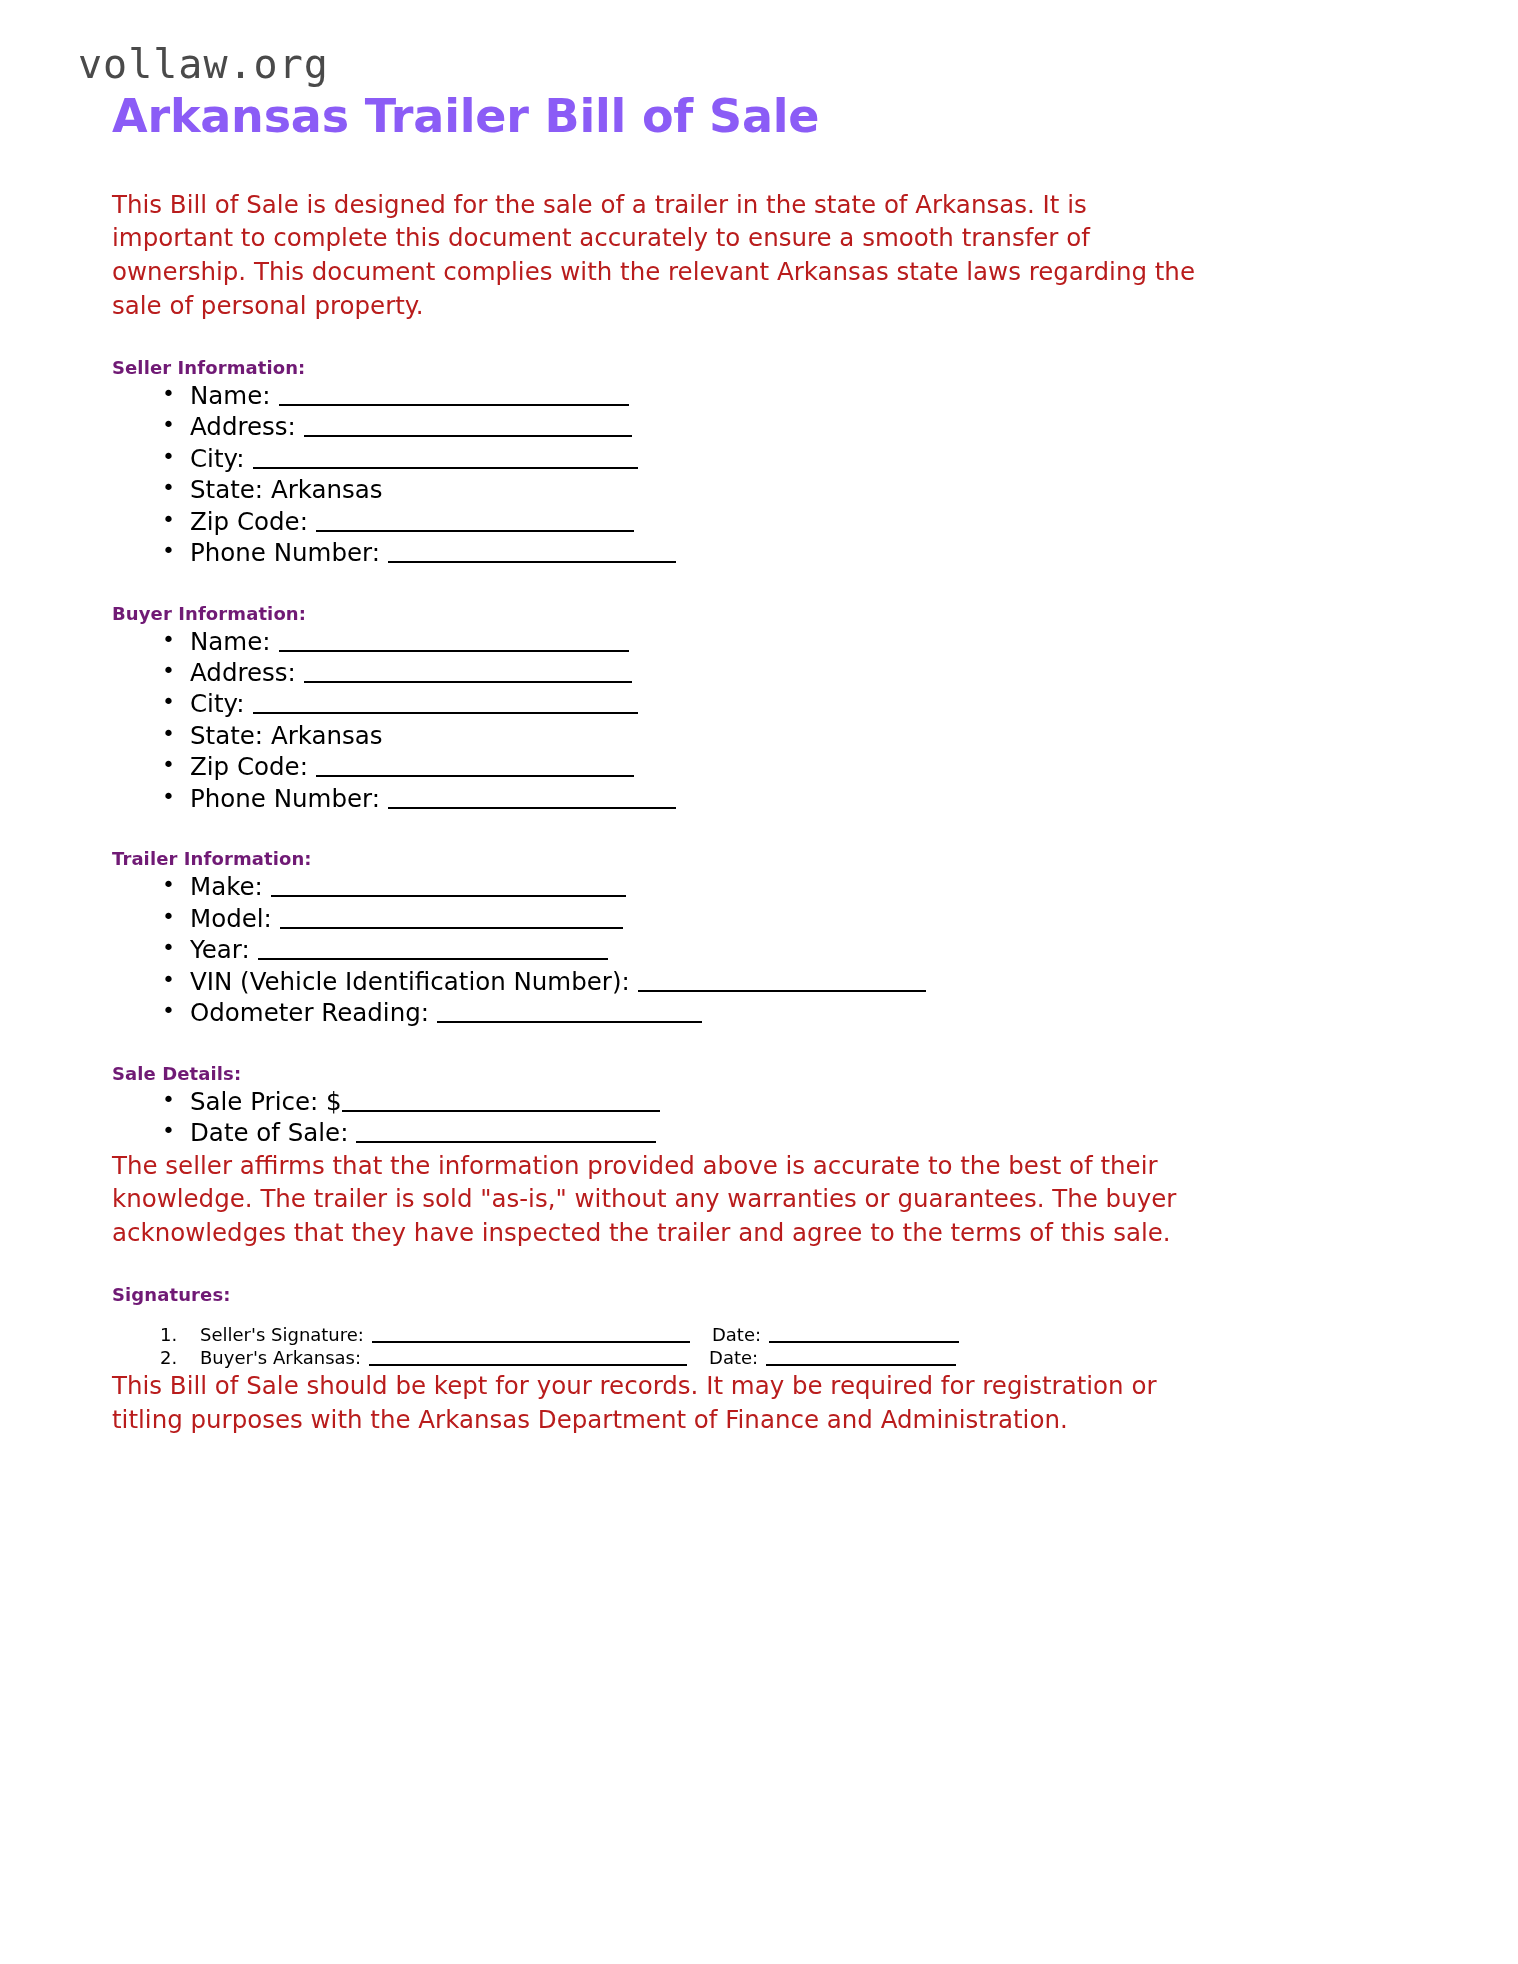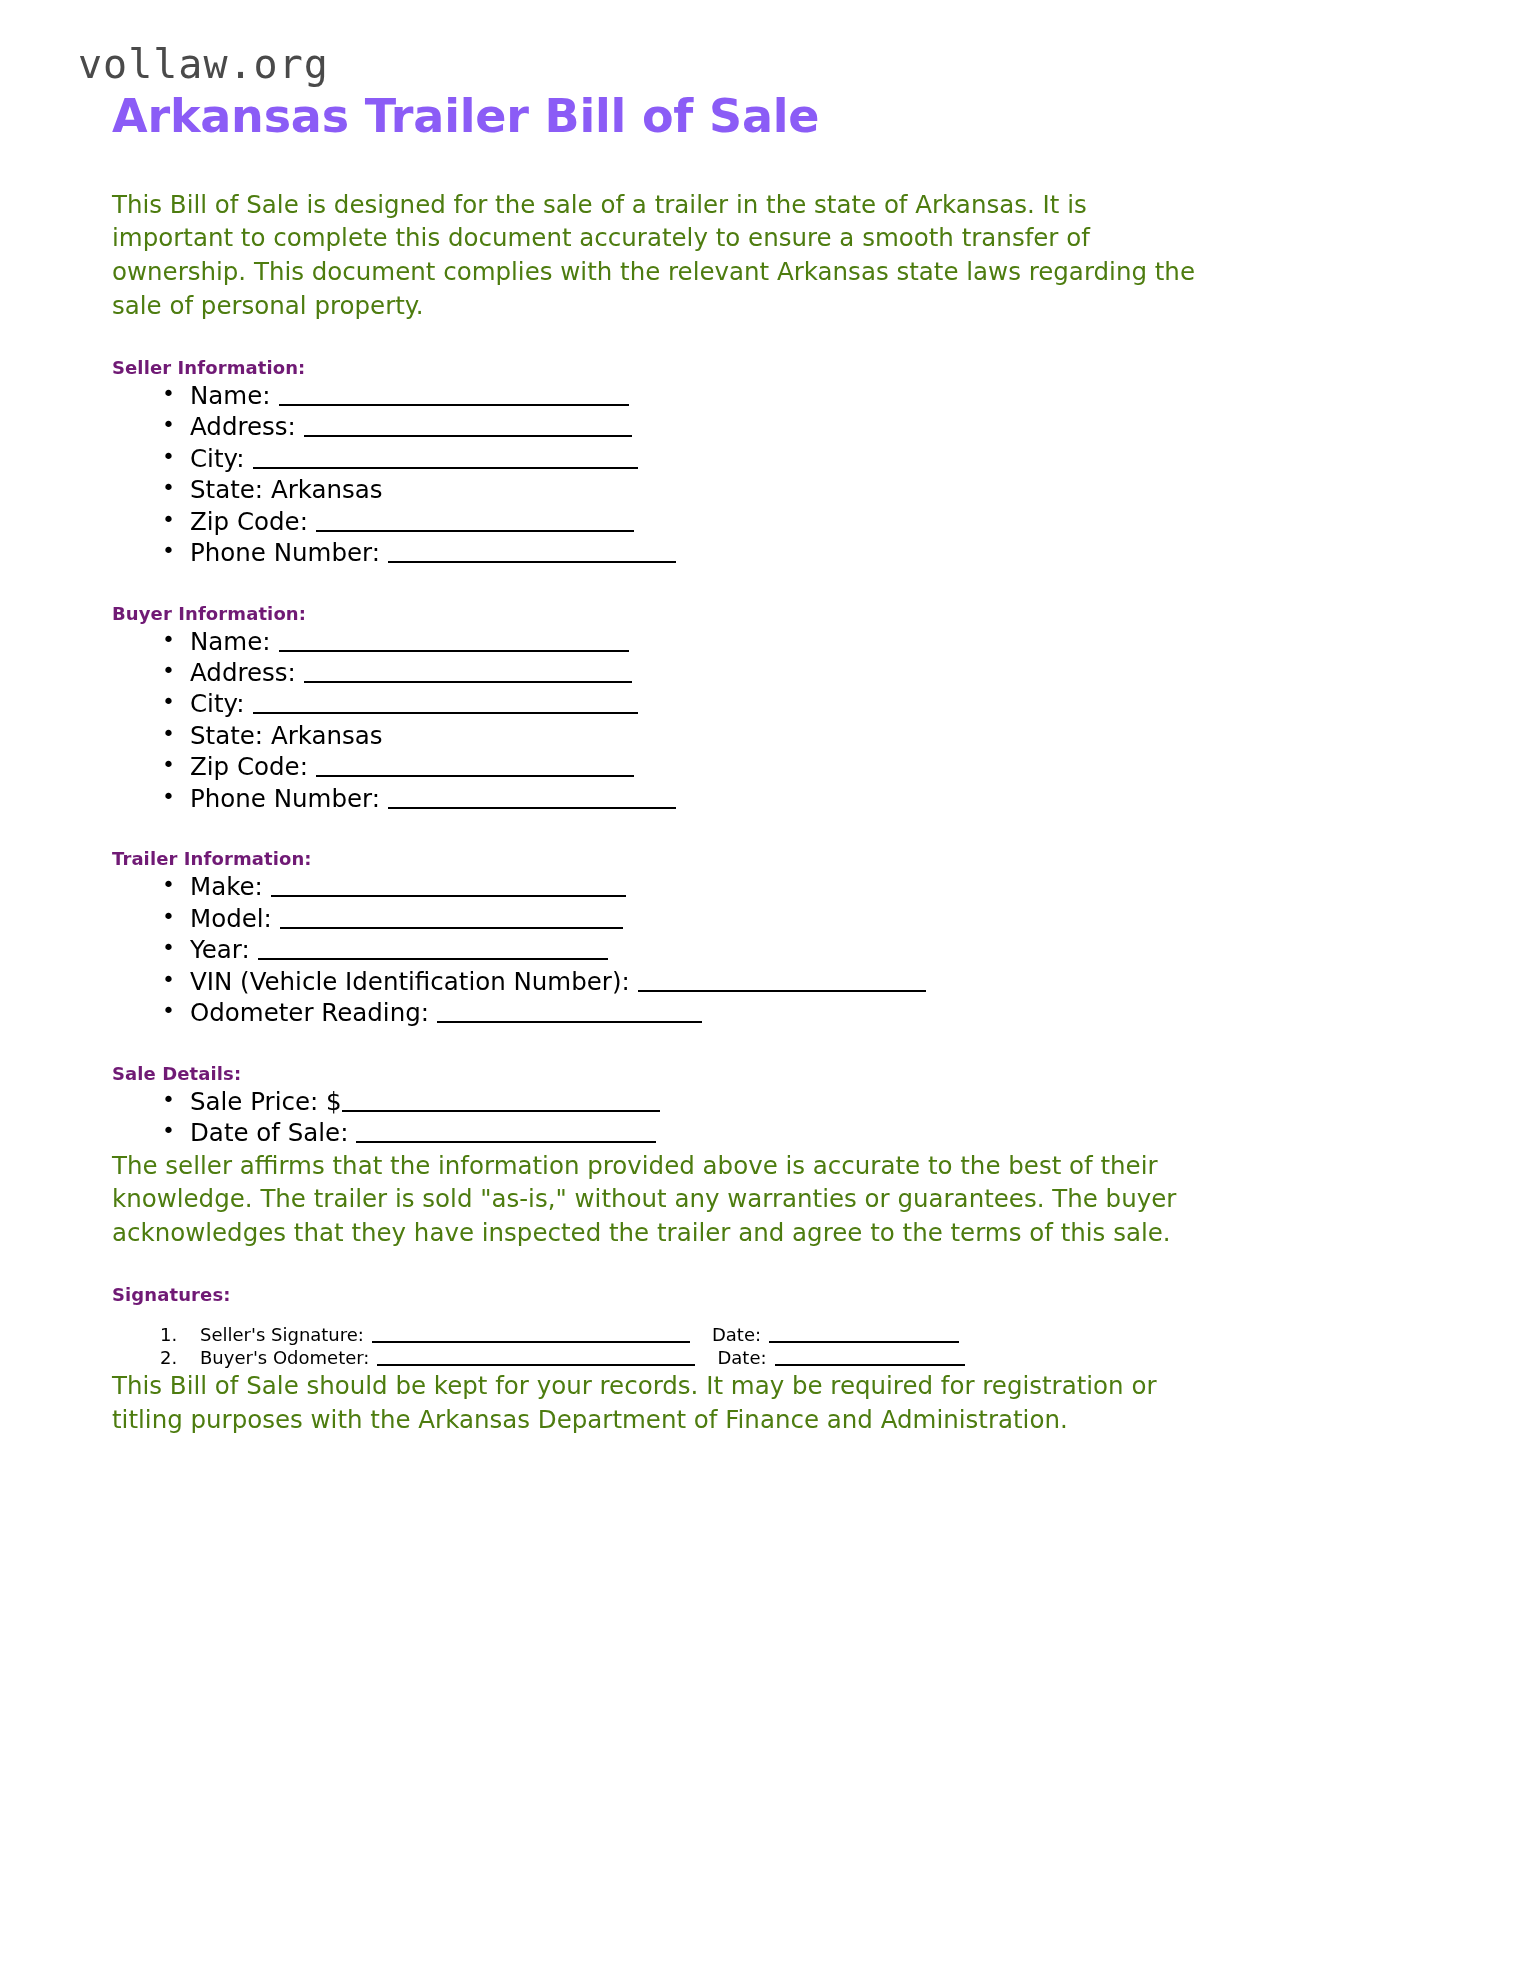--- a/index.html
+++ b/index.html
@@ -48,21 +48,21 @@
   
   .content {
     padding-left: 34px;
     padding-right: 20px;
     margin-top: 42px;
   }
   p.para {
     font-size: 24.5px;
     line-height: 1.38;
     margin: 0 0 0 0;
-    color: #4d7c0f;
+    color: #b91c1c;
     max-width: 1090px;
   }
   .gap-para { margin-top: 28px; }
 
   h2.section-head {
     font-size: 18px;
     font-weight: bold;
     margin: 34px 0 0 0;
     color: #701a75;
     letter-spacing: 0.1px;
@@ -167,19 +167,19 @@
     <ul class="field-list">
         <li><span>Sale Price: $</span><span class="blank" style="width: 318px;"></span></li>
         <li><span>Date of Sale:</span><span class="sp"></span><span class="blank" style="width: 300px;"></span></li>
       </ul>
 
     <p class="para gap-para">The seller affirms that the information provided above is accurate to the best of their knowledge. The trailer is sold "as-is," without any warranties or guarantees. The buyer acknowledges that they have inspected the trailer and agree to the terms of this sale.</p>
 
     <h2 class="section-head">Signatures:</h2>
     <ol class="sig-list">
         <li><span>Seller's Signature:</span><span class="sp"></span><span class="blank" style="width: 318px;"></span><span class="sp-wide"></span><span>Date:</span><span class="sp"></span><span class="blank" style="width: 190px;"></span></li>
-        <li><span>Buyer's Odometer:</span><span class="sp"></span><span class="blank" style="width: 318px;"></span><span class="sp-wide"></span><span>Date:</span><span class="sp"></span><span class="blank" style="width: 190px;"></span></li>
+        <li><span>Buyer's Arkansas:</span><span class="sp"></span><span class="blank" style="width: 318px;"></span><span class="sp-wide"></span><span>Date:</span><span class="sp"></span><span class="blank" style="width: 190px;"></span></li>
       </ol>
 
     <p class="para closing">This Bill of Sale should be kept for your records. It may be required for registration or titling purposes with the Arkansas Department of Finance and Administration.</p>
 
   </div>
 </div>
 
 </body></html>

